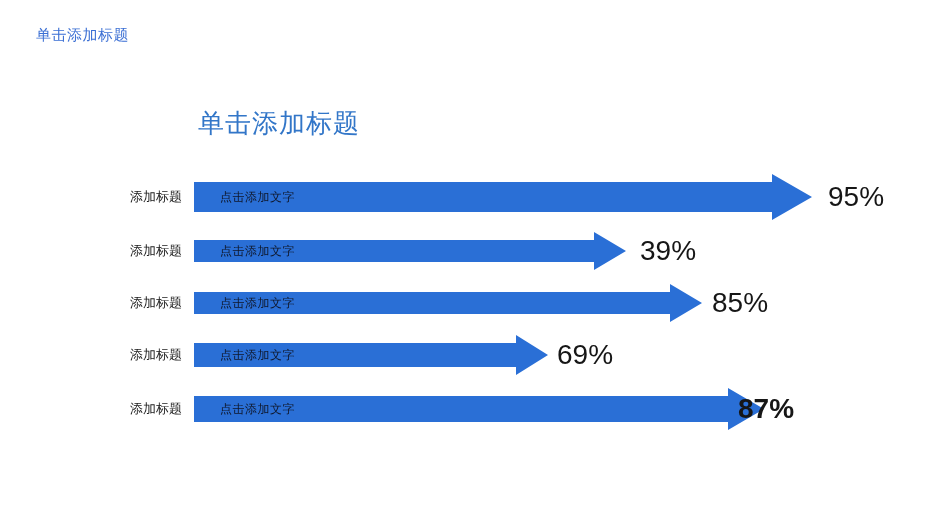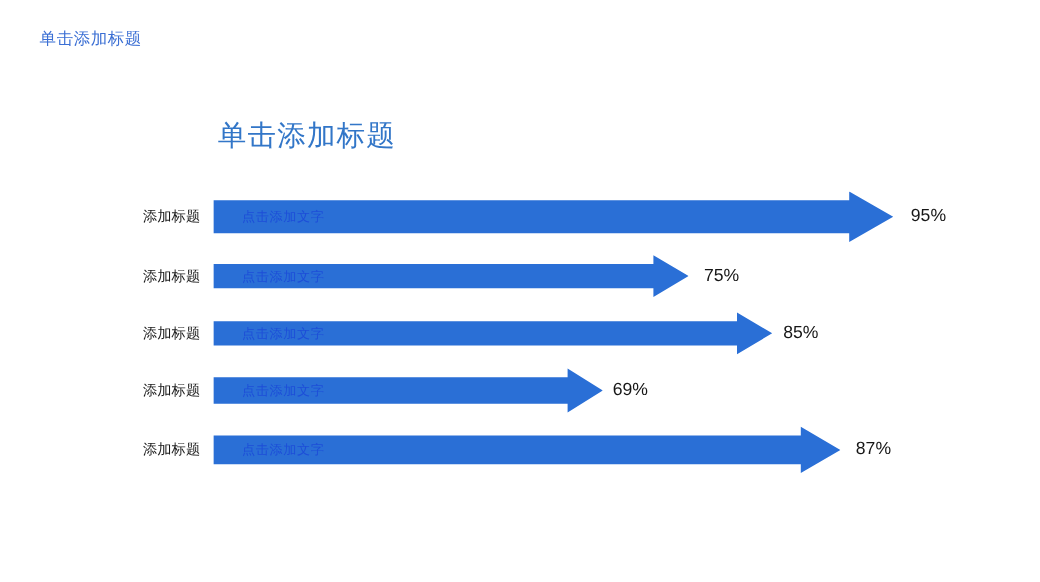--- a/index.html
+++ b/index.html
@@ -72,27 +72,27 @@
     width: 100%;
   }
   .arrow-text {
     position: absolute;
     left: 26px;
     top: 0;
     height: 100%;
     display: flex;
     align-items: center;
     font-size: 12px;
-    color: #1d4ed8;
+    color: #0f172a;
     letter-spacing: 0.5px;
     white-space: nowrap;
   }
   .value-label {
     position: absolute;
-    font-size: 16px;
+    font-size: 28px;
     color: #161616;
     line-height: 46px;
     white-space: nowrap;
   }
 </style>
 </head>
 <body>
 
 <div id="slide">
 
@@ -114,21 +114,21 @@
     </div>
 
     <div class="bar-row" style="top:68px;">
       <div class="row-label">添加标题</div>
       <div class="arrow-wrap" style="width:432px;">
         <svg class="arrow" viewBox="0 0 432 46" preserveAspectRatio="none">
           <path d="M0,12 L400,12 L400,4 L432,23 L400,42 L400,34 L0,34 Z" fill="#2a6fd6"></path>
         </svg>
         <div class="arrow-text">点击添加文字</div>
       </div>
-      <div class="value-label" style="left:628px;">75%</div>
+      <div class="value-label" style="left:628px;">39%</div>
     </div>
 
     <div class="bar-row" style="top:120px;">
       <div class="row-label">添加标题</div>
       <div class="arrow-wrap" style="width:508px;">
         <svg class="arrow" viewBox="0 0 508 46" preserveAspectRatio="none">
           <path d="M0,12 L476,12 L476,4 L508,23 L476,42 L476,34 L0,34 Z" fill="#2a6fd6"></path>
         </svg>
         <div class="arrow-text">点击添加文字</div>
       </div>
@@ -147,17 +147,17 @@
     </div>
 
     <div class="bar-row" style="top:226px;">
       <div class="row-label">添加标题</div>
       <div class="arrow-wrap" style="width:570px;">
         <svg class="arrow" viewBox="0 0 570 46" preserveAspectRatio="none">
           <path d="M0,10 L534,10 L534,2 L570,23 L534,44 L534,36 L0,36 Z" fill="#2a6fd6"></path>
         </svg>
         <div class="arrow-text">点击添加文字</div>
       </div>
-      <div class="value-label" style="left:766px;">87%</div>
+      <div class="value-label" style="left:726px;font-weight:bold;">87%</div>
     </div>
 
   </div>
 </div>
 
 </body></html>

